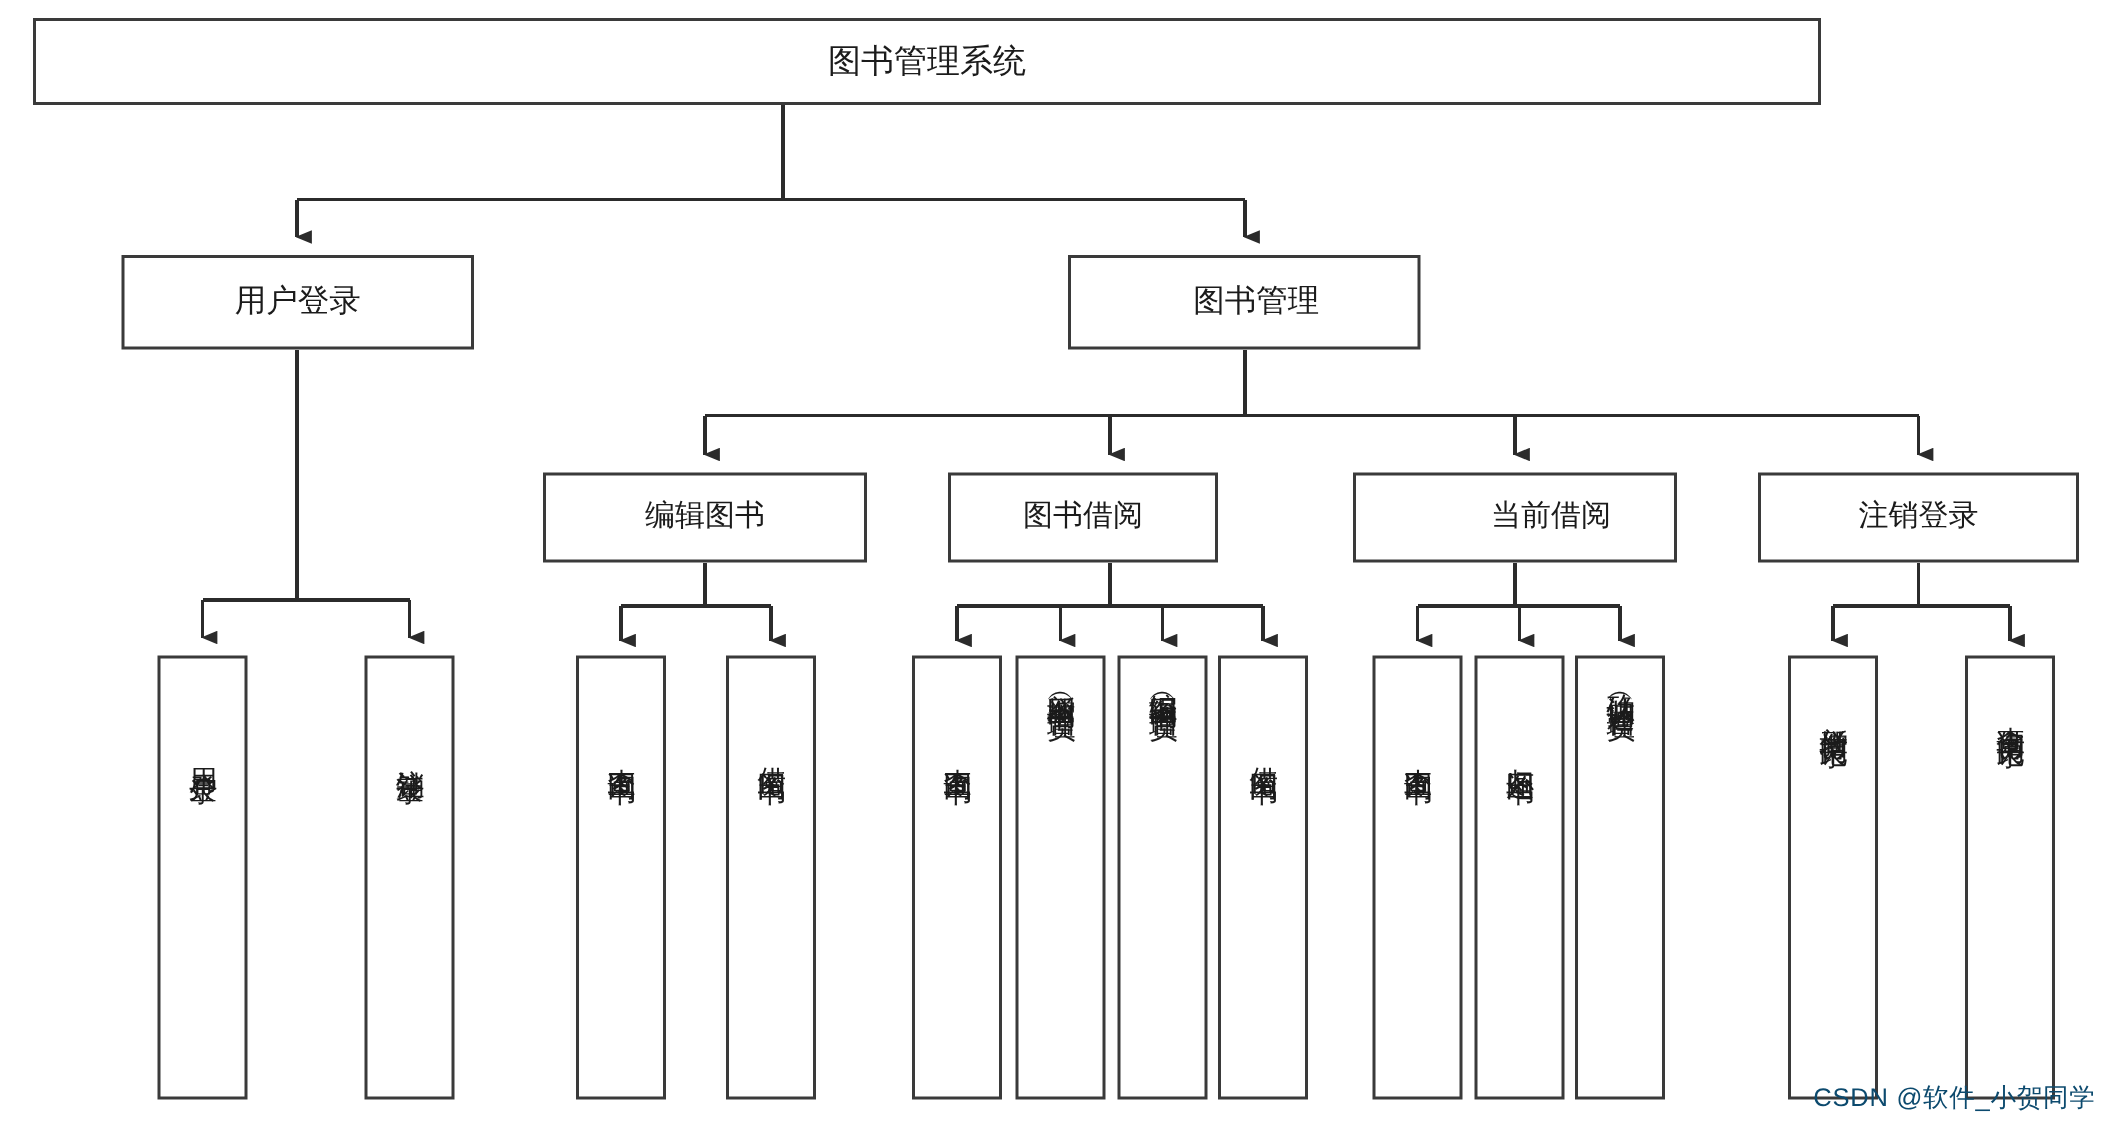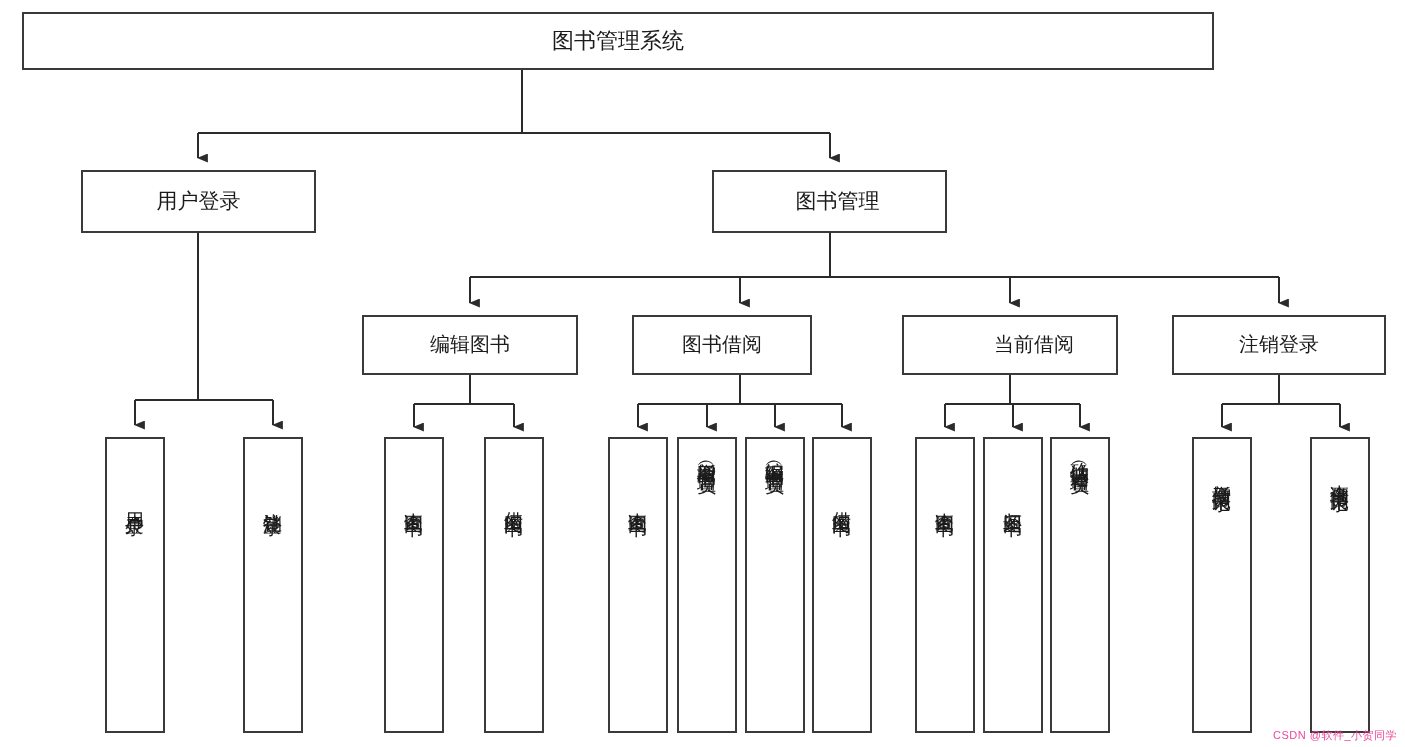--- a/index.html
+++ b/index.html
@@ -75,22 +75,22 @@
   .lvl-leaf.leaf-mid .node-label {
     margin-top: 52px;
   }
   .lvl-leaf.leaf-tall .node-label {
     margin-top: 2px;
   }
   .watermark {
     position: absolute;
     right: 8px;
     bottom: 4px;
-    font-size: 11px;
-    color: #ec4899;
+    font-size: 17px;
+    color: #0c4a6e;
     letter-spacing: 0.5px;
     z-index: 5;
     white-space: nowrap;
     text-align: center;
   }
 </style>
 </head>
 <body>
 
 <div id="canvas">

